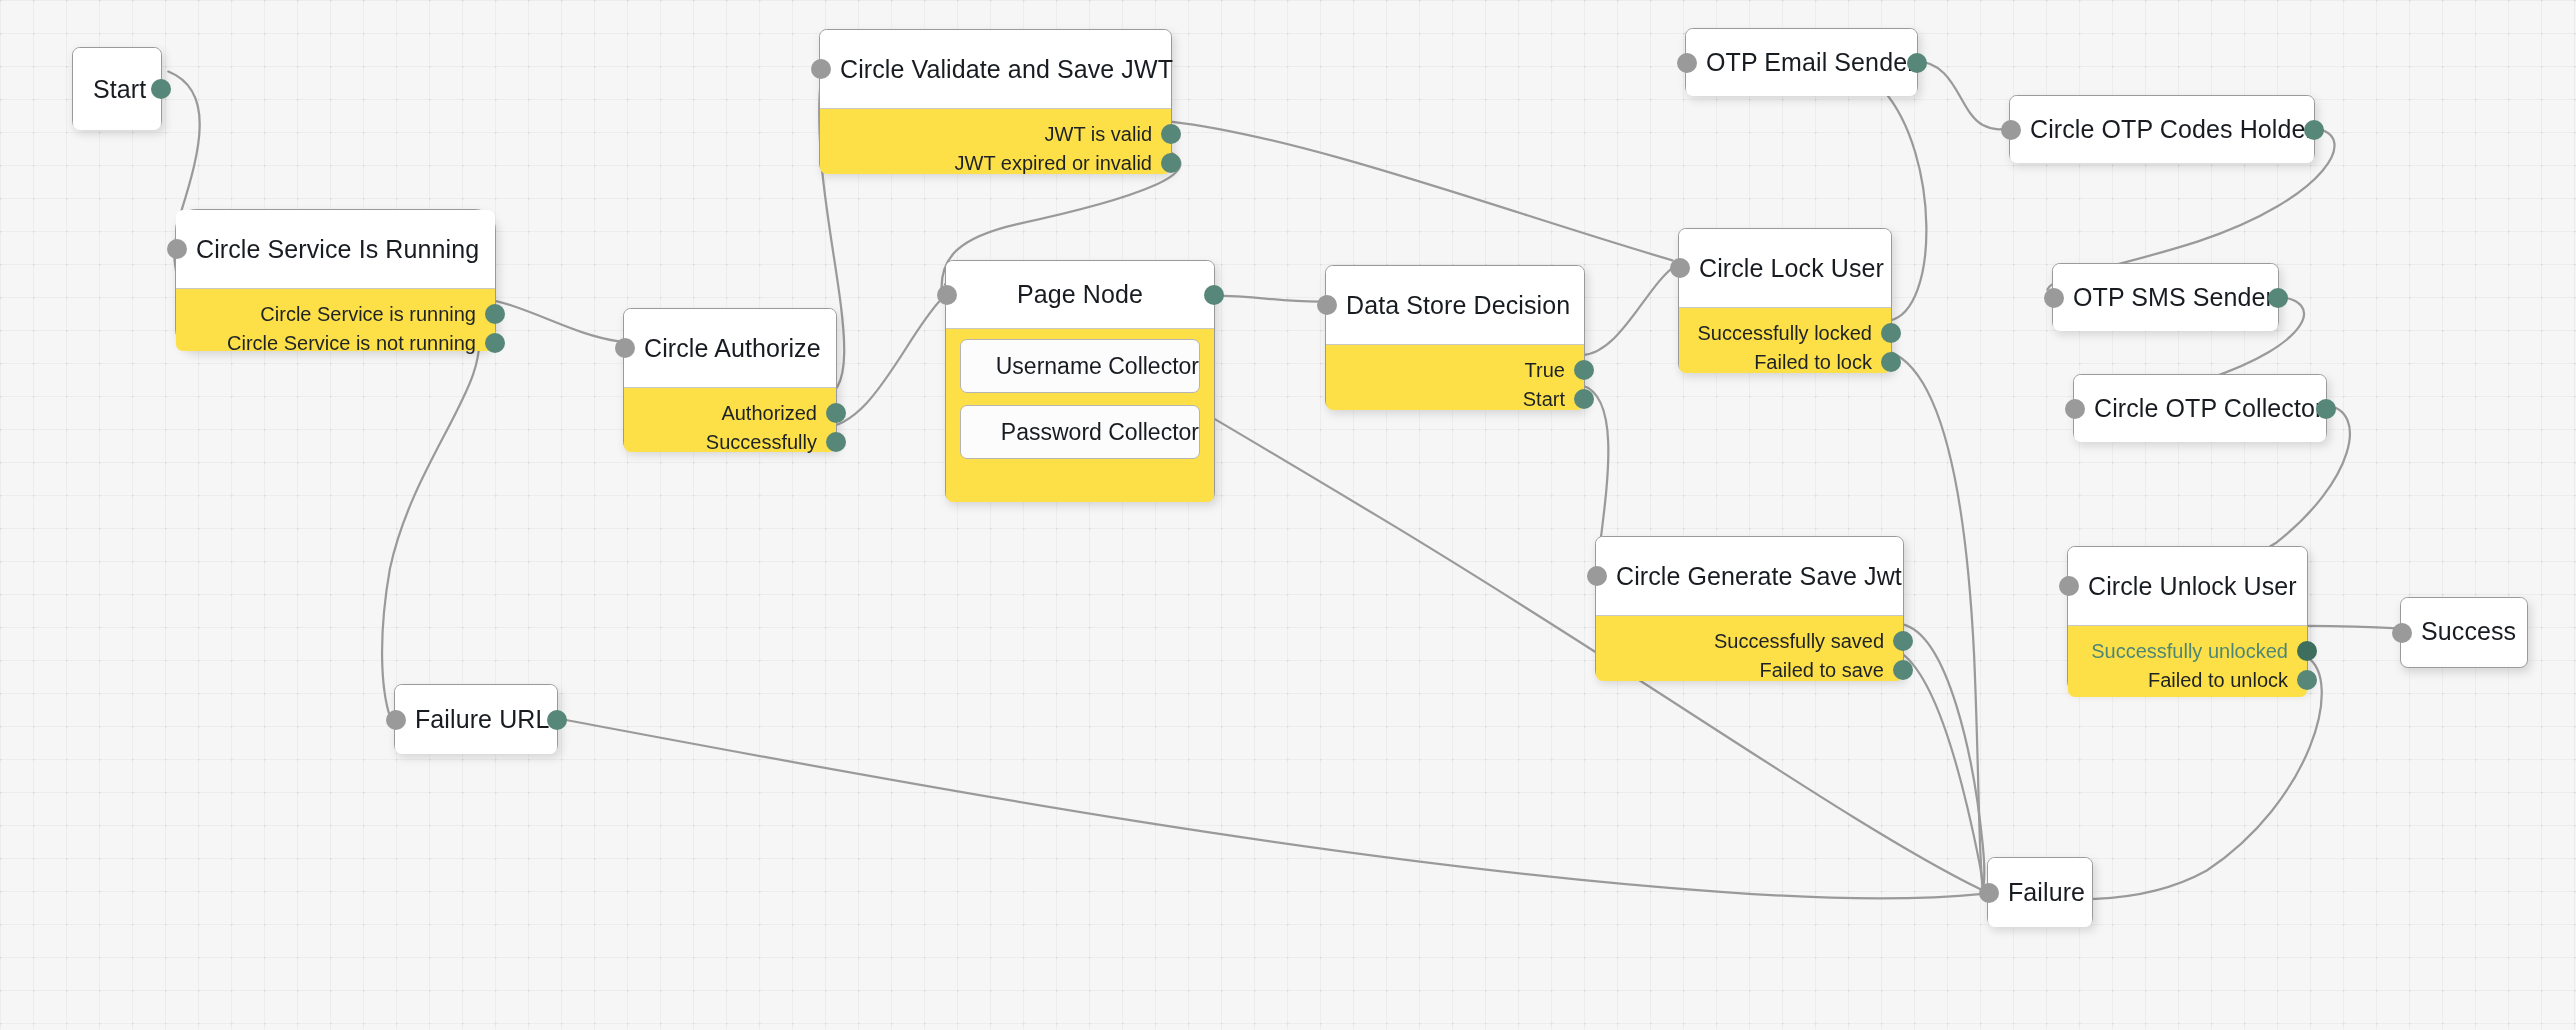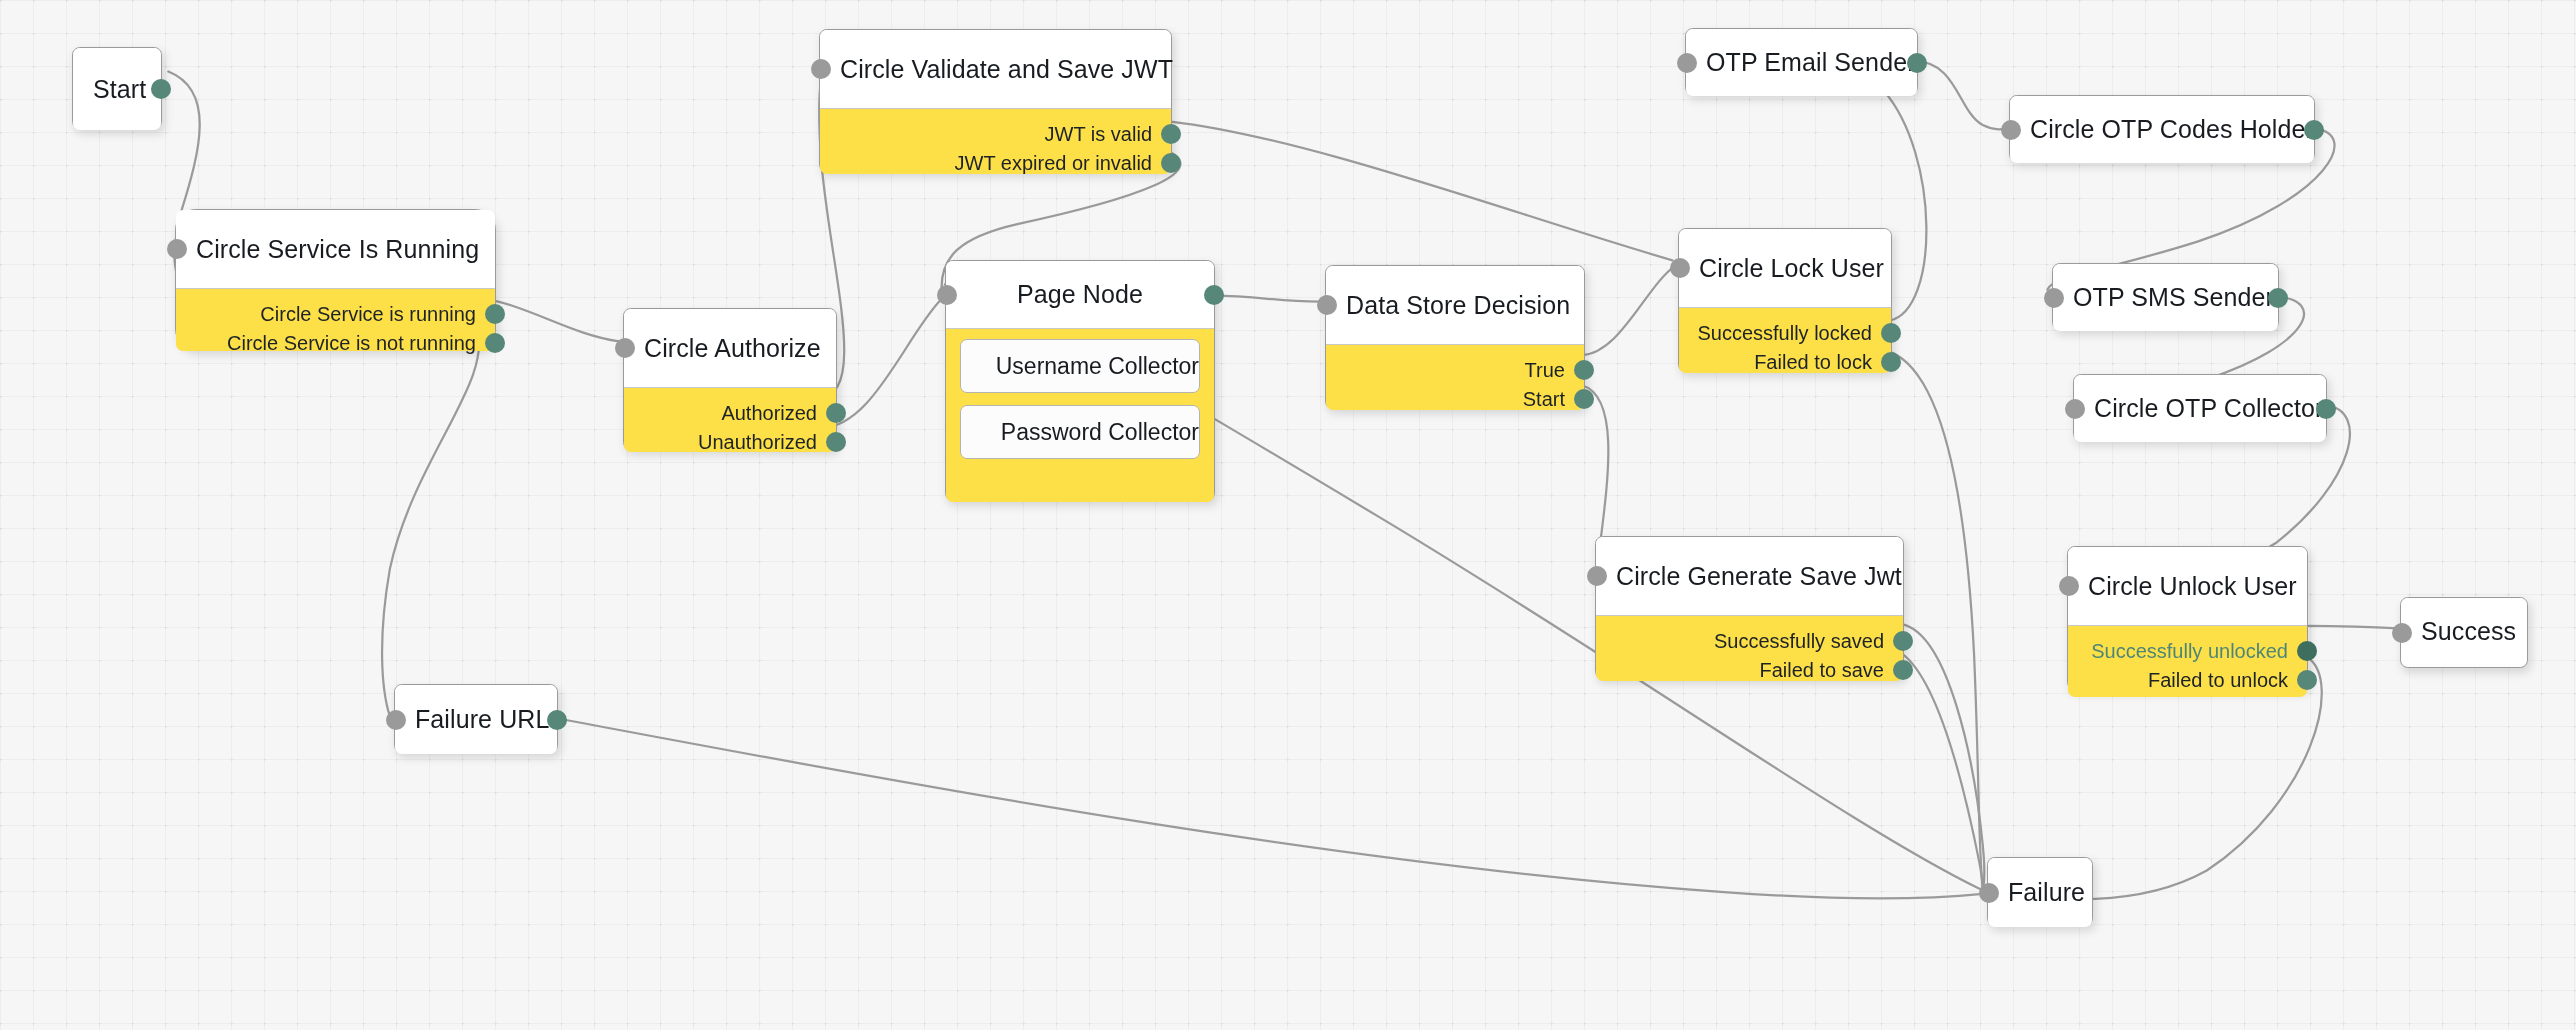--- a/index.html
+++ b/index.html
@@ -175,21 +175,21 @@
       <div class="node-head" style="height: 78px;">
         <div class="node-title" style="margin-left: 20px;">Circle Authorize</div>
       </div>
       <div class="port in" style="left: -9.5px; top: 29px;"></div>
       <div class="node-body" style="height: 65px;">
         <div class="out-row">
           <span class="out-label">Authorized</span>
           <div class="port out" style="right: -9.5px; top: 4.7px;"></div>
         </div>
         <div class="out-row">
-          <span class="out-label">Unauthorized</span>
+          <span class="out-label">Successfully</span>
           <div class="port out" style="right: -9.5px; top: 4.7px;"></div>
         </div>
       </div>
     </div>
     <div class="node" style="left: 819px; top: 29px; width: 353px; height: 143px;">
       <div class="node-head" style="height: 78px;">
         <div class="node-title" style="margin-left: 20px;">Circle Validate and Save JWT</div>
       </div>
       <div class="port in" style="left: -9.5px; top: 29px;"></div>
       <div class="node-body" style="height: 66px;">

